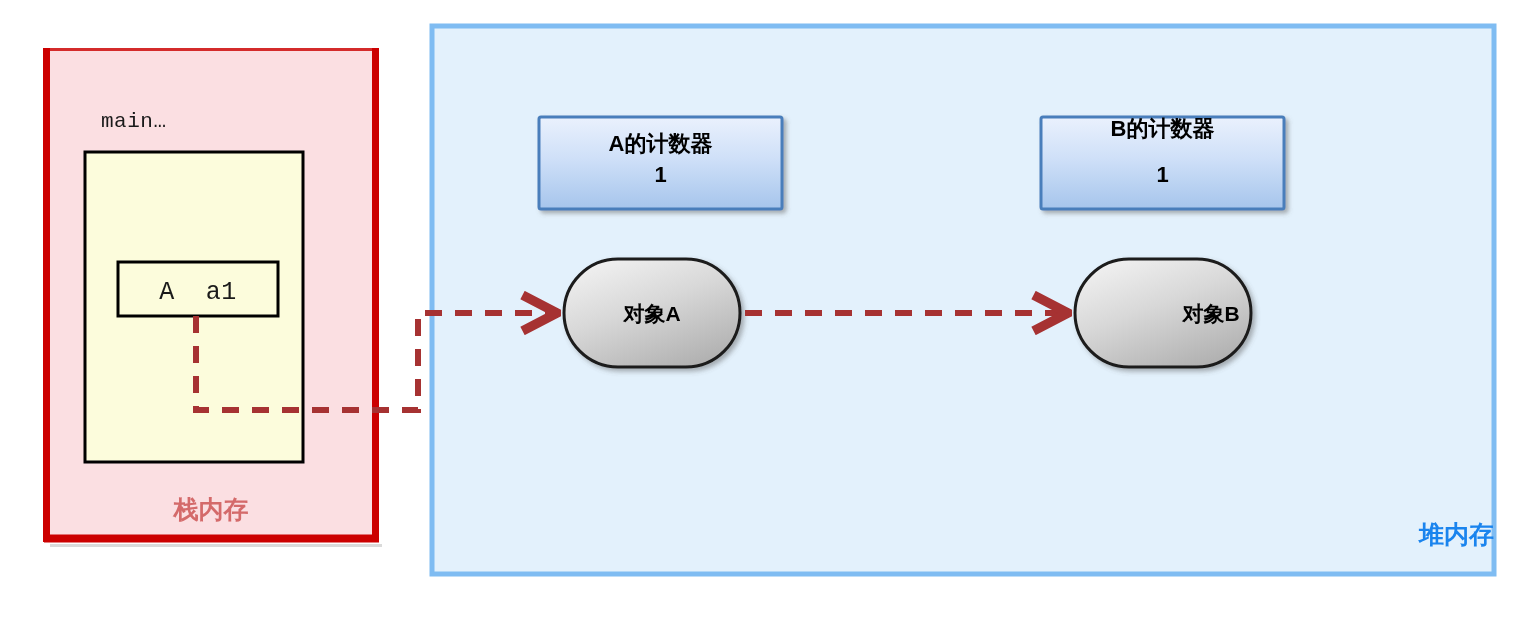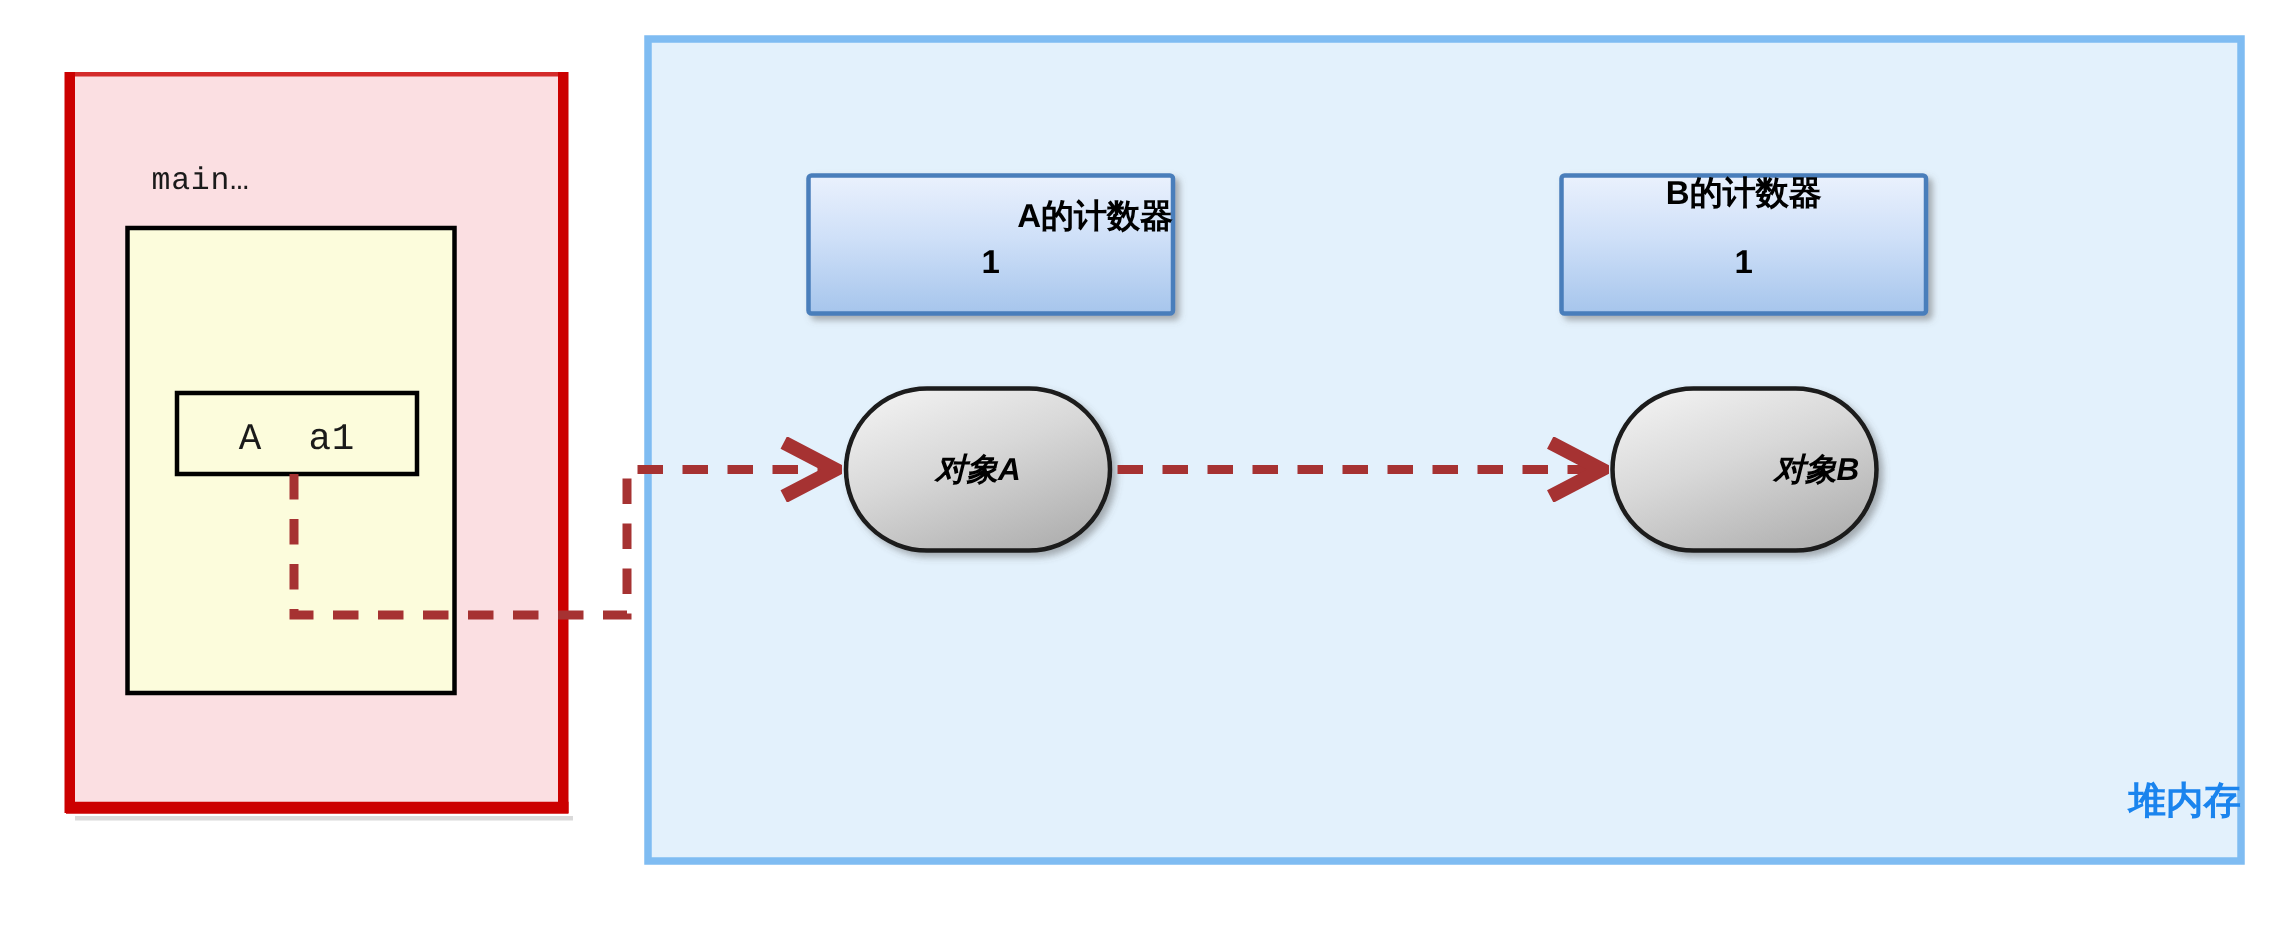--- a/index.html
+++ b/index.html
@@ -51,21 +51,20 @@
     font-family: "Liberation Sans", sans-serif;
     font-size: 22px;
     font-weight: bold;
     color: #000000;
   }
   .obj-text {
     font-family: "Liberation Sans", sans-serif;
     font-size: 21px;
     font-weight: bold;
     color: #000000;
-    font-style: italic;
   }
   .stack-caption {
     font-family: "Liberation Sans", sans-serif;
     font-size: 25px;
     font-weight: bold;
     color: #d46a6a;
   }
   .heap-caption {
     font-family: "Liberation Sans", sans-serif;
     font-size: 25px;
@@ -131,26 +130,27 @@
 
     <path d="M 196 316 L 196 410 L 418 410 L 418 313 L 556 313" fill="none" stroke="#a63232" stroke-width="6" stroke-dasharray="17 13" stroke-linecap="butt" marker-end="url(#arrowChevron)"></path>
 
     <path d="M 745 313 L 1067 313" fill="none" stroke="#a63232" stroke-width="6" stroke-dasharray="17 13" stroke-linecap="butt" marker-end="url(#arrowChevron)"></path>
   </svg>
 
   <div class="txt mono-label" style="left:85px; top:110px; width:218px; text-align:left; padding-left:16px; box-sizing:border-box;">main…</div>
 
   <div class="txt var-label" style="left:118px; top:278px; width:160px;">A  a1</div>
 
-  <div class="txt counter-text" style="left:539px; top:131px; width:243px;text-align:right;">A的计数器</div>
+  <div class="txt counter-text" style="left:539px; top:131px; width:243px;">A的计数器</div>
   <div class="txt counter-text" style="left:539px; top:162px; width:243px;">1</div>
 
   <div class="txt counter-text" style="left:1041px; top:116px; width:243px;">B的计数器</div>
   <div class="txt counter-text" style="left:1041px; top:162px; width:243px;">1</div>
 
   <div class="txt obj-text" style="left:564px; top:302px; width:176px;">对象A</div>
 
   <div class="txt obj-text" style="left:1075px; top:302px; width:176px;margin-left:48px;">对象B</div>
 
+  <div class="txt stack-caption" style="left:44px; top:495px; width:334px;">栈内存</div>
 
   <div class="txt heap-caption" style="left:432px; top:520px; width:1062px;text-align:right;">堆内存</div>
 
 </div>
 
 </body></html>

